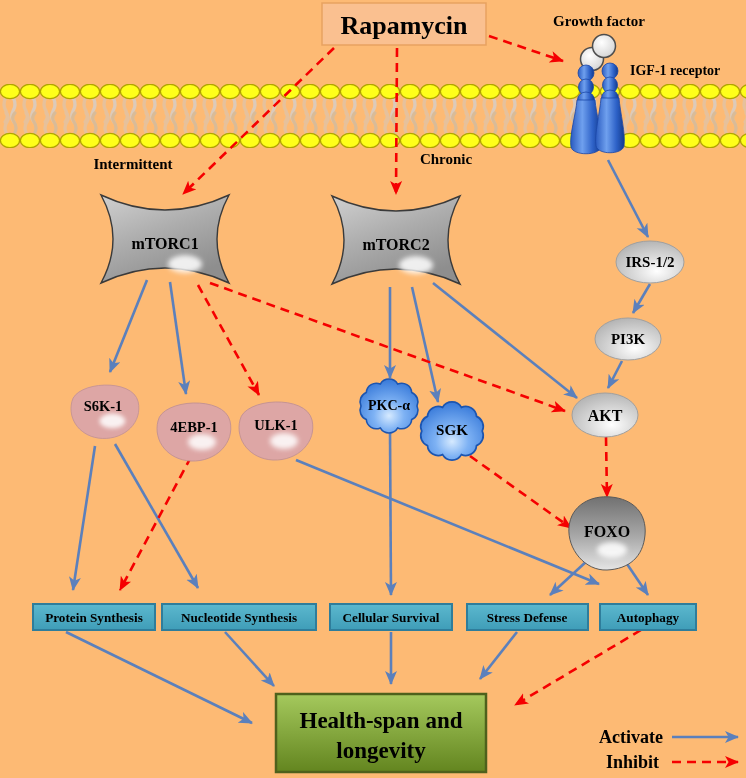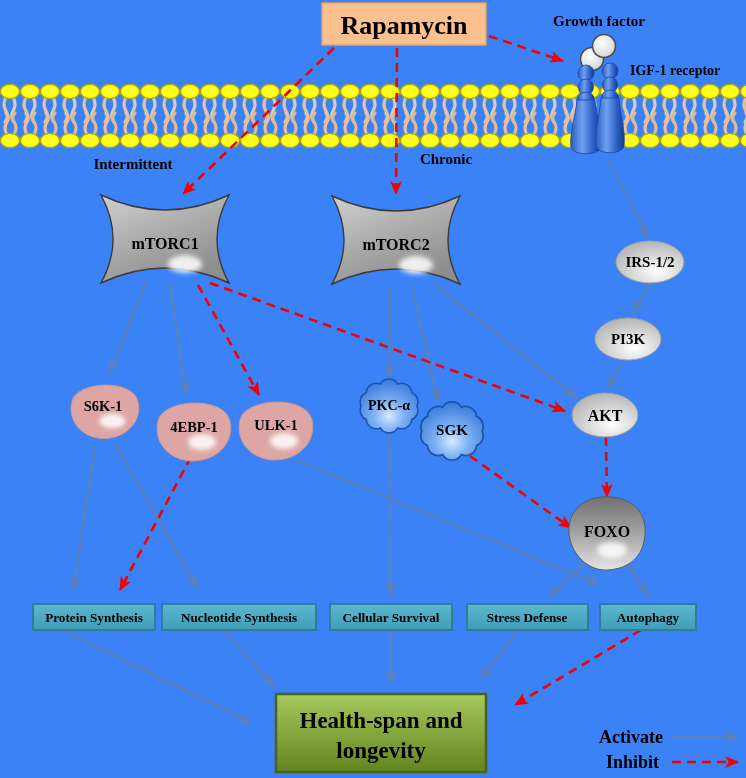--- a/index.html
+++ b/index.html
@@ -1,16 +1,16 @@
 <!DOCTYPE html>
 <html><head>
 <meta charset="utf-8">
 <style>
   html,body{margin:0;padding:0;background:#fff;}
-  .stage{position:relative;width:746px;height:778px;background:#3b82f6;overflow:hidden;}
+  .stage{position:relative;width:746px;height:778px;background:#fdba74;overflow:hidden;}
   text{font-family:"Liberation Serif",serif;font-weight:bold;fill:#000;}
   .ea{stroke:#5b80bc;stroke-width:2.6;fill:none;}
   .ei{stroke:#f50000;stroke-width:2.6;fill:none;stroke-dasharray:9 6;}
   .hl{fill:#ffffff;opacity:.85;}
 </style>
 </head>
 <body>
 
 <div class="stage">
 <svg width="746" height="778" viewBox="0 0 746 778" xmlns="http://www.w3.org/2000/svg">

